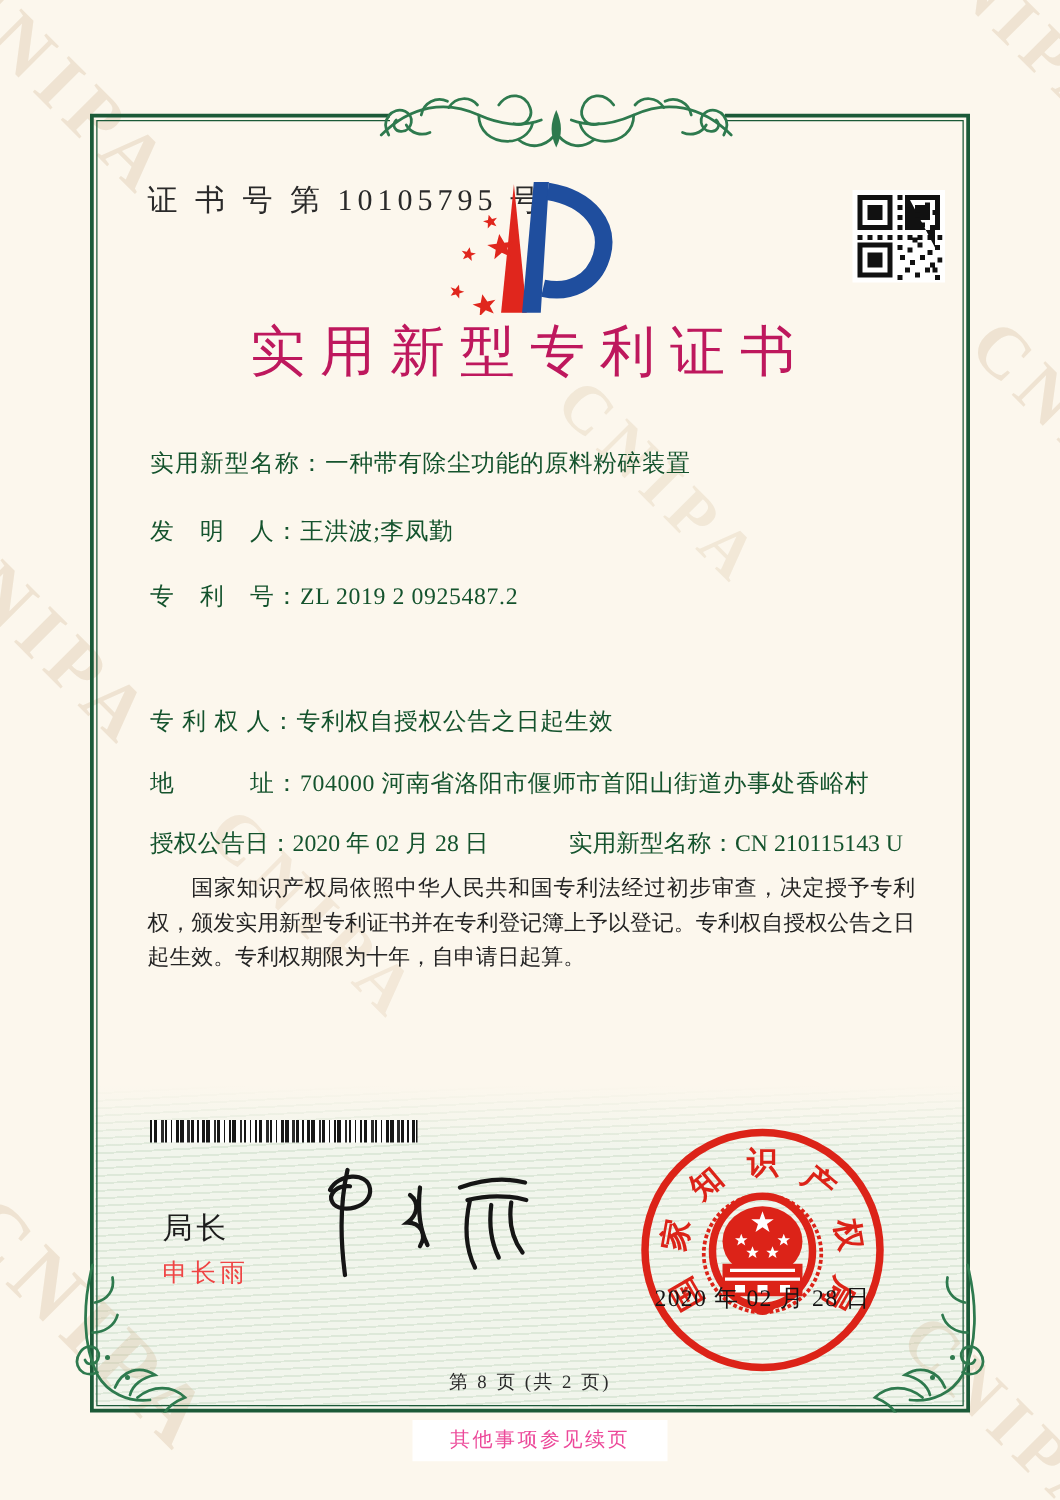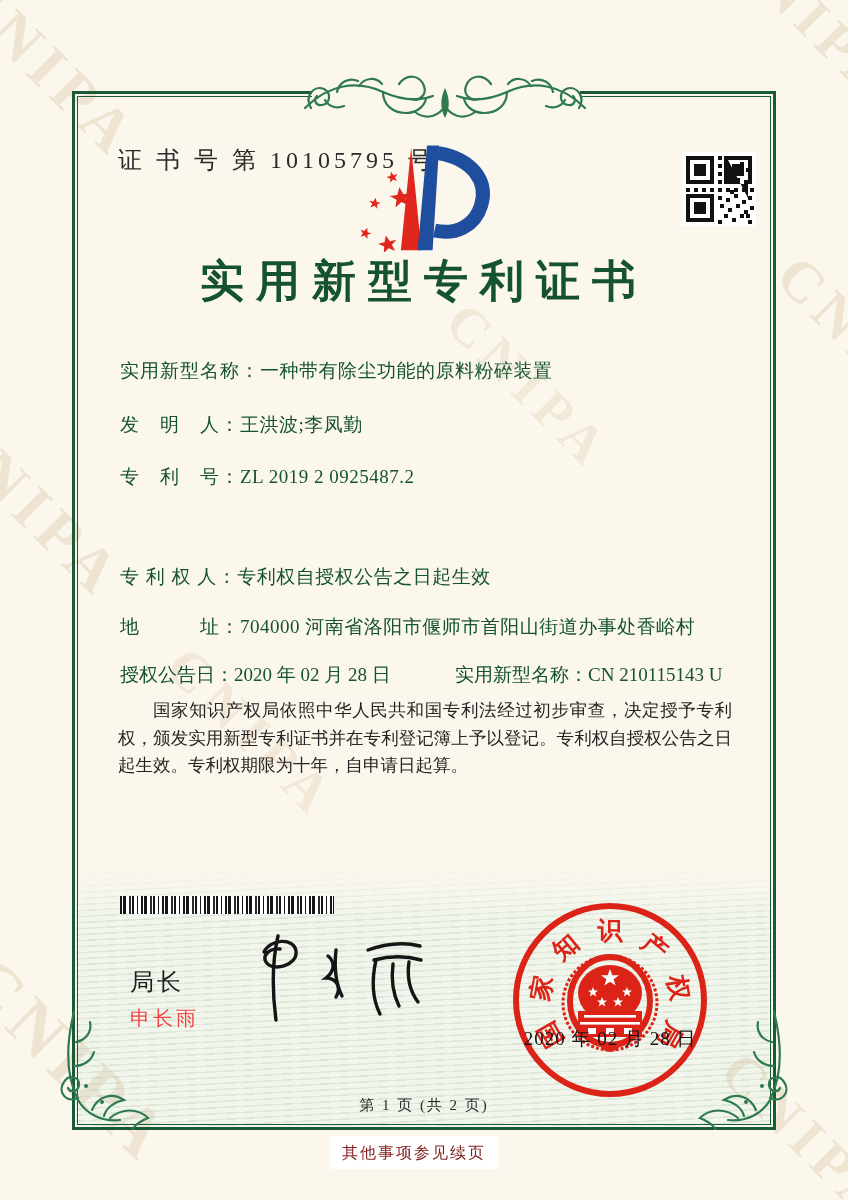--- a/index.html
+++ b/index.html
@@ -21,21 +21,21 @@
          border:3px solid #1b5a38;z-index:4;pointer-events:none;box-sizing:border-box;}
   .frame-inner{position:absolute;inset:2px;border:1px solid #1b5a38;}
   .orn-patch{position:absolute;left:312px;top:86px;width:268px;height:13px;background:#fcf7ed;z-index:5;}
   .ornament{position:absolute;z-index:6;}
 
   
   .certno{position:absolute;left:118px;top:144px;font-size:24px;letter-spacing:4px;color:#2a2a2a;z-index:5;}
   .logo{position:absolute;left:352px;top:140px;z-index:5;}
   .qr{position:absolute;left:682px;top:152px;z-index:5;background:#fff;padding:2px;}
   .title{position:absolute;left:0;top:252px;width:848px;text-align:center;font-size:44px;
-         font-weight:bold;letter-spacing:12px;color:#14532d;z-index:5;}
+         font-weight:normal;letter-spacing:12px;color:#be185d;z-index:5;}
 
   
   .row{position:absolute;left:120px;width:620px;font-size:19px;color:#14532d;z-index:5;}
   .flabel{display:inline-block;min-width:116px;letter-spacing:1px;}
   .fval{letter-spacing:0.5px;}
   .grant-right{position:absolute;left:335px;top:0;}
 
   
   .body-text{position:absolute;left:118px;top:697px;width:614px;font-size:17.5px;
              line-height:27.5px;color:#242424;text-align:justify;z-index:5;}
@@ -64,22 +64,22 @@
   .sc4{transform:rotate(40deg)   translateY(-69px);}
   .sc5{transform:rotate(80deg)   translateY(-69px);}
   .sc6{transform:rotate(120deg)  translateY(-69px);}
   .emblem{position:absolute;left:50%;top:53%;transform:translate(-50%,-50%);}
   .seal-date{position:absolute;left:498px;top:1026px;width:224px;text-align:center;
              font-size:19px;letter-spacing:1px;color:#141414;z-index:8;}
 
   
   .page-no{position:absolute;left:72px;top:1096px;width:704px;text-align:center;
            font-size:15px;letter-spacing:2px;color:#2a2a2a;z-index:5;}
-  .footer-note{position:absolute;left:330px;top:1136px;width:168px;height:33px;background:#ffffff;
-               text-align:center;line-height:33px;font-size:16px;letter-spacing:2px;color:#7f1d1d;z-index:5;}
+  .footer-note{position:absolute;left:330px;top:1136px;width:204px;height:33px;background:#ffffff;
+               text-align:center;line-height:33px;font-size:16px;letter-spacing:2px;color:#ec4899;z-index:5;}
 </style>
 </head>
 <body>
 
 <div id="page">
 
   <div class="waves"></div>
 
   <div class="wm" style="left:-70px;top:30px;">CNIPA</div>
   <div class="wm" style="left:705px;top:-15px;font-size:56px;">CNIPA</div>
@@ -244,16 +244,16 @@
       <rect x="24" y="64" width="52" height="2.6" fill="#ffffff"></rect>
       <rect x="20" y="71" width="60" height="2.6" fill="#ffffff"></rect>
       <rect x="28" y="77" width="8" height="6" fill="#ffffff"></rect>
       <rect x="46" y="77" width="8" height="6" fill="#ffffff"></rect>
       <rect x="64" y="77" width="8" height="6" fill="#ffffff"></rect>
       <path d="M35,88 q15,11 30,0 q-7,13 -15,13 q-8,0 -15,-13 z" fill="#dc2318"></path>
     </svg>
   </div>
   <div class="seal-date">2020 年 02 月 28 日</div>
 
-  <div class="page-no">第 1 页 (共 2 页)</div>
+  <div class="page-no">第 8 页 (共 2 页)</div>
   <div class="footer-note">其他事项参见续页</div>
 
 </div>
 
 </body></html>

